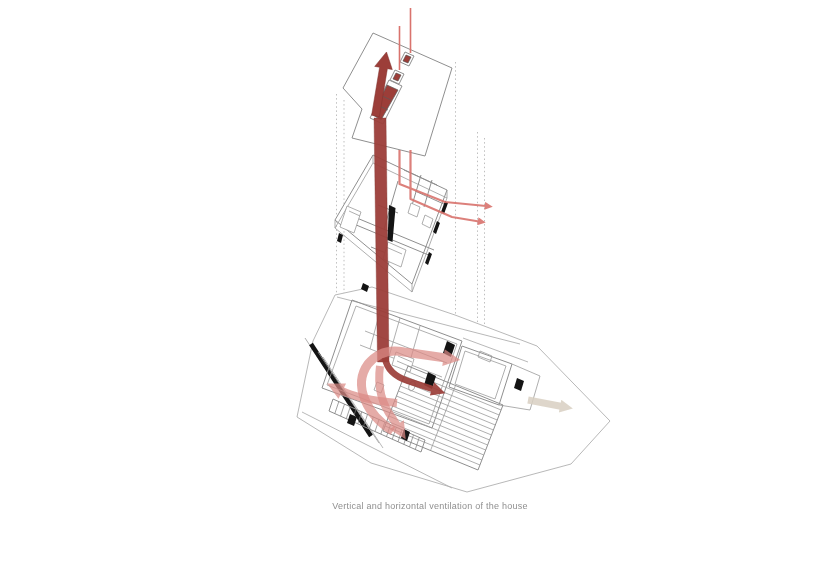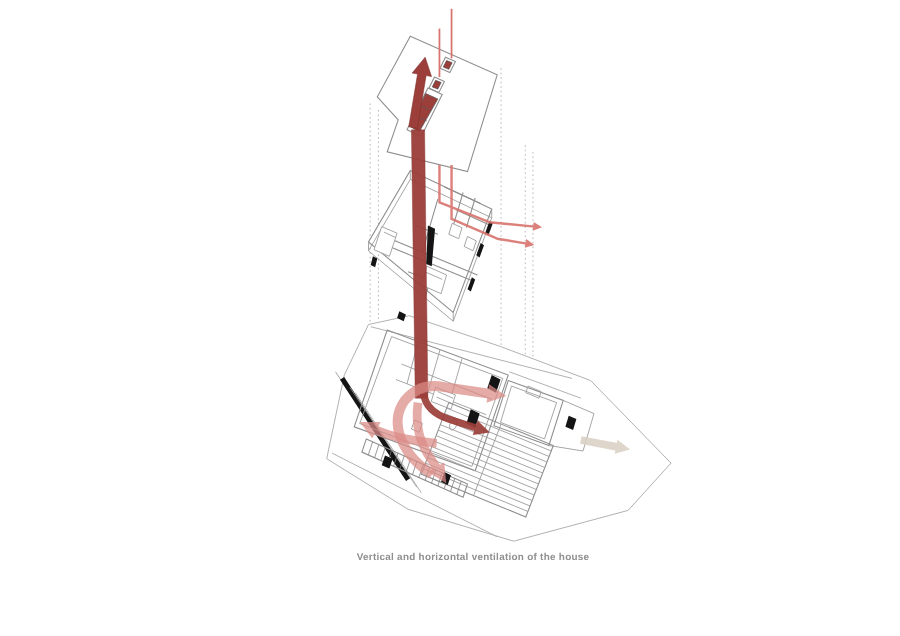--- a/index.html
+++ b/index.html
@@ -1,20 +1,20 @@
 <!DOCTYPE html>
 <html><head>
 <meta charset="utf-8">
 <style>
   html,body{margin:0;padding:0;background:#fff;}
   .page{position:relative;width:818px;height:578px;background:#ffffff;overflow:hidden;
         font-family:"Liberation Sans",sans-serif;}
   .drawing{position:absolute;top:0;left:0;}
   .caption{position:absolute;top:501px;left:280px;width:300px;text-align:center;
-           font-size:9px;color:#8f8f8f;letter-spacing:.25px;font-weight:700;}
+           font-size:9px;color:#8f8f8f;letter-spacing:.25px;font-weight:400;}
   .ln{stroke:#8f8f8f;stroke-width:1;fill:none;}
   .ln-f{stroke:#b0b0b0;stroke-width:.9;fill:none;}
   .ln-t{stroke:#9a9a9a;stroke-width:.8;fill:none;}
   .dotted{stroke:#b8b8b8;stroke-width:.9;fill:none;stroke-dasharray:1.5 2.6;}
   .blk{fill:#141414;stroke:none;}
   .white{fill:#ffffff;}
 </style>
 </head>
 <body>
 

